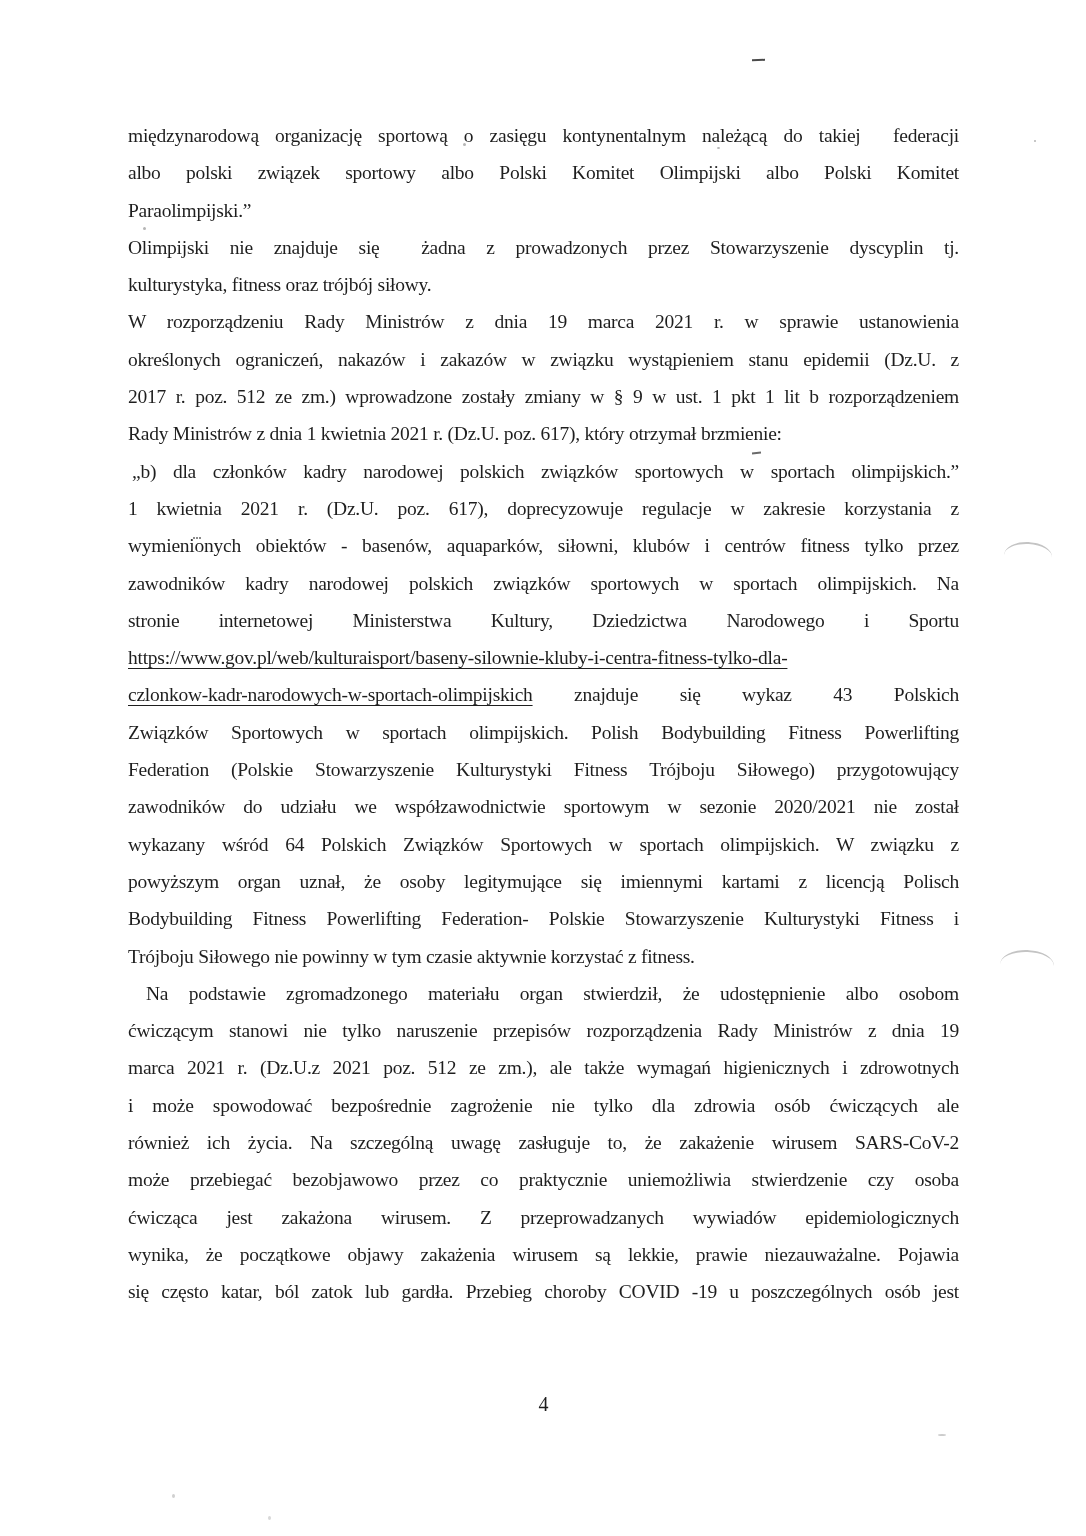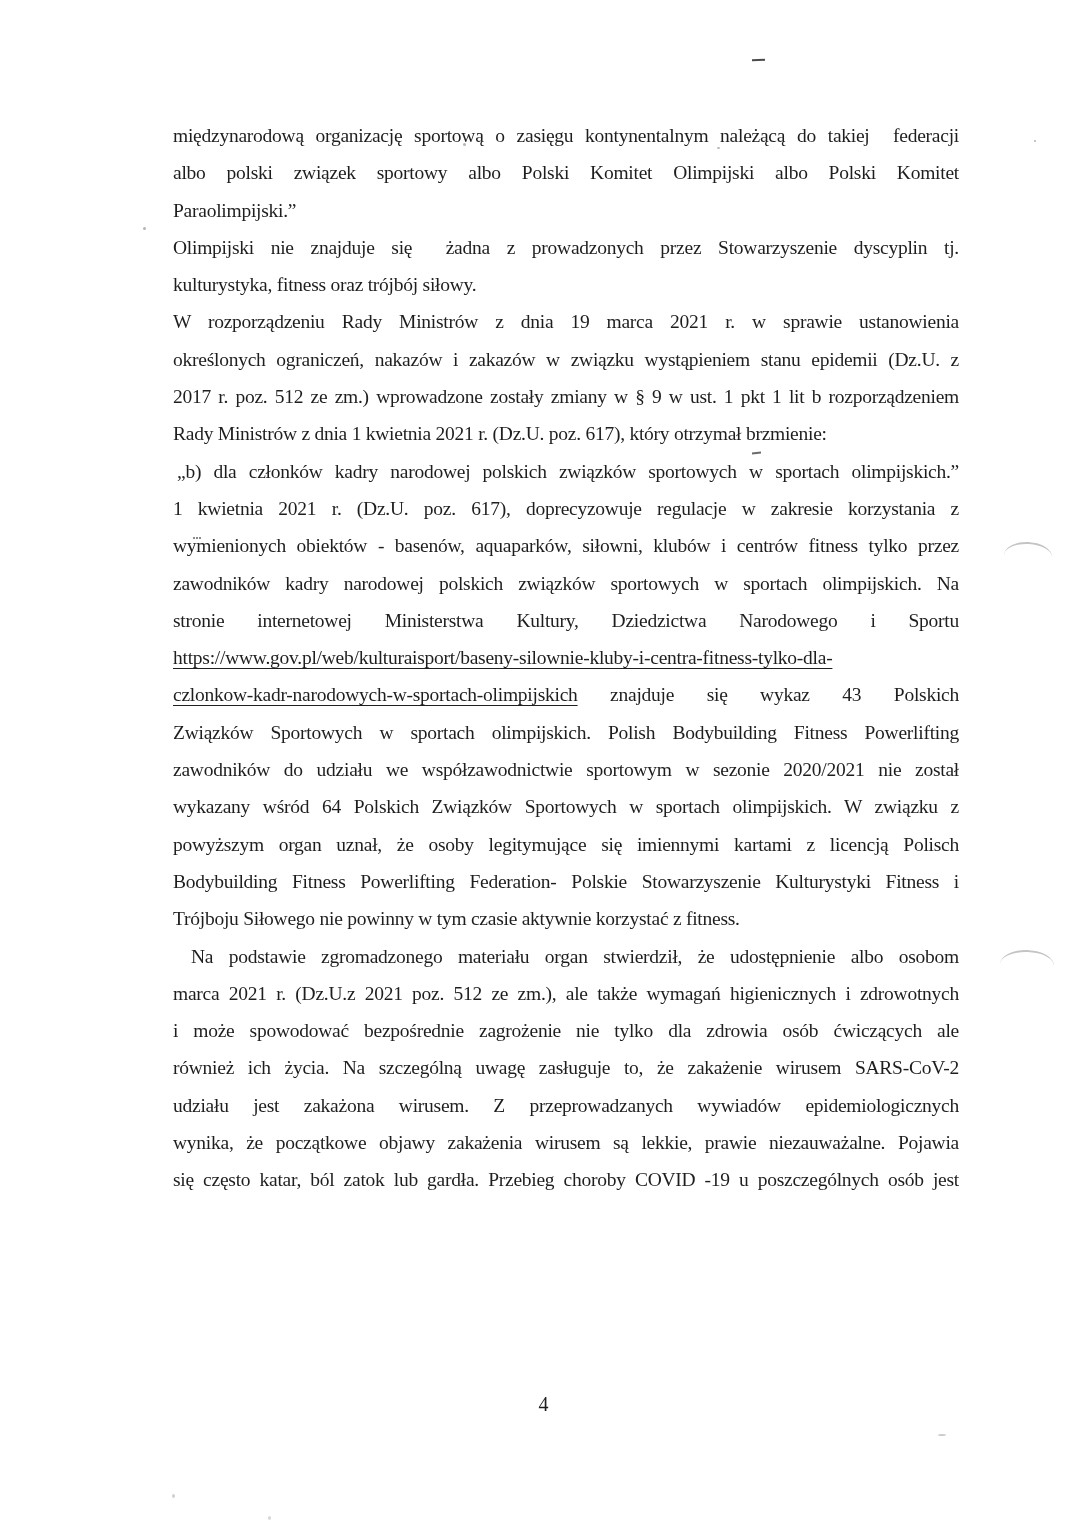--- a/index.html
+++ b/index.html
@@ -24,21 +24,20 @@
     top: 117px;
     width: 831px;
   }
   .line {
     height: 37.3px;
     line-height: 37.3px;
     font-size: 19.5px;
     letter-spacing: -0.25px;
     overflow: hidden;
     white-space: normal;
-    margin-left: 45px;
   }
   .line.j {
     text-align: justify;
   }
   .line.j::after {
     content: "";
     display: inline-block;
     width: 100%;
     height: 0;
   }
@@ -117,29 +116,32 @@
       <div class="line j"><span>2017 r. poz. 512 ze zm.) wprowadzone zostały zmiany w § 9 w ust. 1 pkt 1 lit b rozporządzeniem</span></div>
       <div class="line"><span>Rady Ministrów z dnia 1 kwietnia 2021 r. (Dz.U. poz. 617), który otrzymał brzmienie:</span></div>
       <div class="line j" style="text-indent: 4px;"><span>„b) dla członków kadry narodowej polskich związków sportowych w sportach olimpijskich.”</span></div>
       <div class="line j"><span>1 kwietnia 2021 r. (Dz.U. poz. 617), doprecyzowuje regulacje w zakresie korzystania z</span></div>
       <div class="line j"><span>wymienionych obiektów - basenów, aquaparków, siłowni, klubów i centrów fitness tylko przez</span></div>
       <div class="line j"><span>zawodników kadry narodowej polskich związków sportowych w sportach olimpijskich. Na</span></div>
       <div class="line j"><span>stronie internetowej Ministerstwa Kultury, Dziedzictwa Narodowego i Sportu</span></div>
       <div class="line"><span class="u">https://www.gov.pl/web/kulturaisport/baseny-silownie-kluby-i-centra-fitness-tylko-dla-</span></div>
       <div class="line j"><span class="u">czlonkow-kadr-narodowych-w-sportach-olimpijskich</span><span> znajduje się wykaz 43 Polskich</span></div>
       <div class="line j"><span>Związków Sportowych w sportach olimpijskich. Polish Bodybuilding Fitness Powerlifting</span></div>
+      <div class="line j"><span>Federation (Polskie Stowarzyszenie Kulturystyki Fitness Trójboju Siłowego) przygotowujący</span></div>
       <div class="line j"><span>zawodników do udziału we współzawodnictwie sportowym w sezonie 2020/2021 nie został</span></div>
       <div class="line j"><span>wykazany wśród 64 Polskich Związków Sportowych w sportach olimpijskich. W związku z</span></div>
       <div class="line j"><span>powyższym organ uznał, że osoby legitymujące się imiennymi kartami z licencją Polisch</span></div>
       <div class="line j"><span>Bodybuilding Fitness Powerlifting Federation- Polskie Stowarzyszenie Kulturystyki Fitness i</span></div>
       <div class="line"><span>Trójboju Siłowego nie powinny w tym czasie aktywnie korzystać z fitness.</span></div>
       <div class="line j" style="text-indent: 18px;"><span>Na podstawie zgromadzonego materiału organ stwierdził, że udostępnienie albo osobom</span></div>
+      <div class="line j"><span>ćwiczącym stanowi nie tylko naruszenie przepisów rozporządzenia Rady Ministrów z dnia 19</span></div>
       <div class="line j"><span>marca 2021 r. (Dz.U.z 2021 poz. 512 ze zm.), ale także wymagań higienicznych i zdrowotnych</span></div>
       <div class="line j"><span>i może spowodować bezpośrednie zagrożenie nie tylko dla zdrowia osób ćwiczących ale</span></div>
       <div class="line j"><span>również ich życia. Na szczególną uwagę zasługuje to, że zakażenie wirusem SARS-CoV-2</span></div>
-      <div class="line j"><span>udziału jest zakażona wirusem. Z przeprowadzanych wywiadów epidemiologicznych</span></div>
+      <div class="line j"><span>może przebiegać bezobjawowo przez co praktycznie uniemożliwia stwierdzenie czy osoba</span></div>
+      <div class="line j"><span>ćwicząca jest zakażona wirusem. Z przeprowadzanych wywiadów epidemiologicznych</span></div>
       <div class="line j"><span>wynika, że początkowe objawy zakażenia wirusem są lekkie, prawie niezauważalne. Pojawia</span></div>
       <div class="line j"><span>się często katar, ból zatok lub gardła. Przebieg choroby COVID -19 u poszczególnych osób jest</span></div>
     </div>
 
   <div class="page-number">4</div>
 
 </div>
 
 </body></html>

